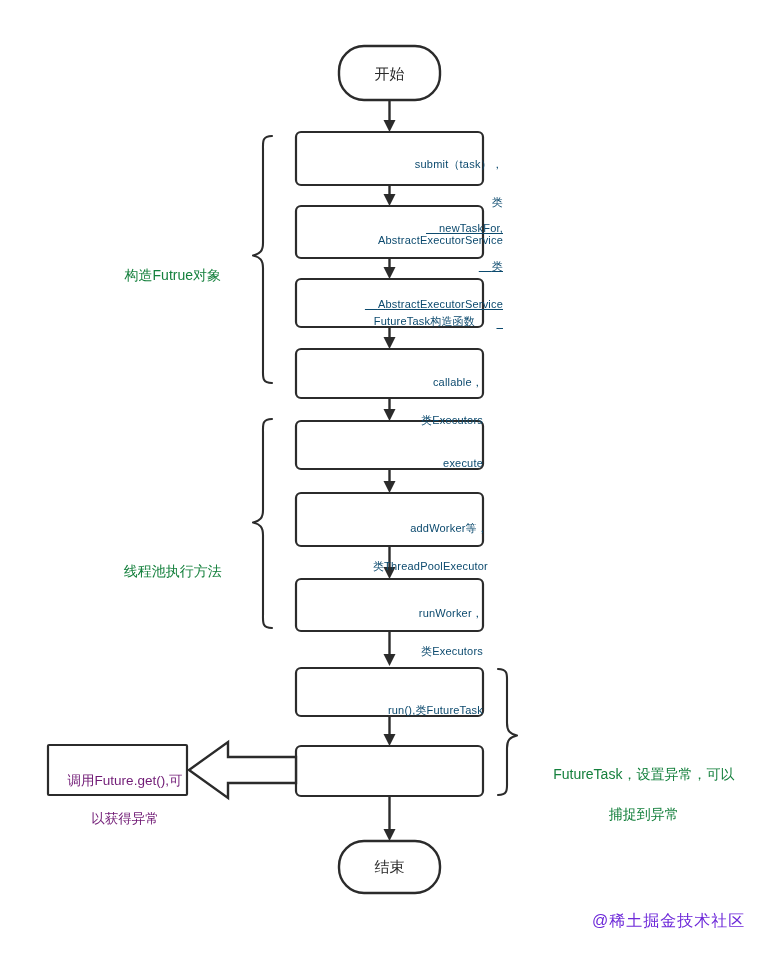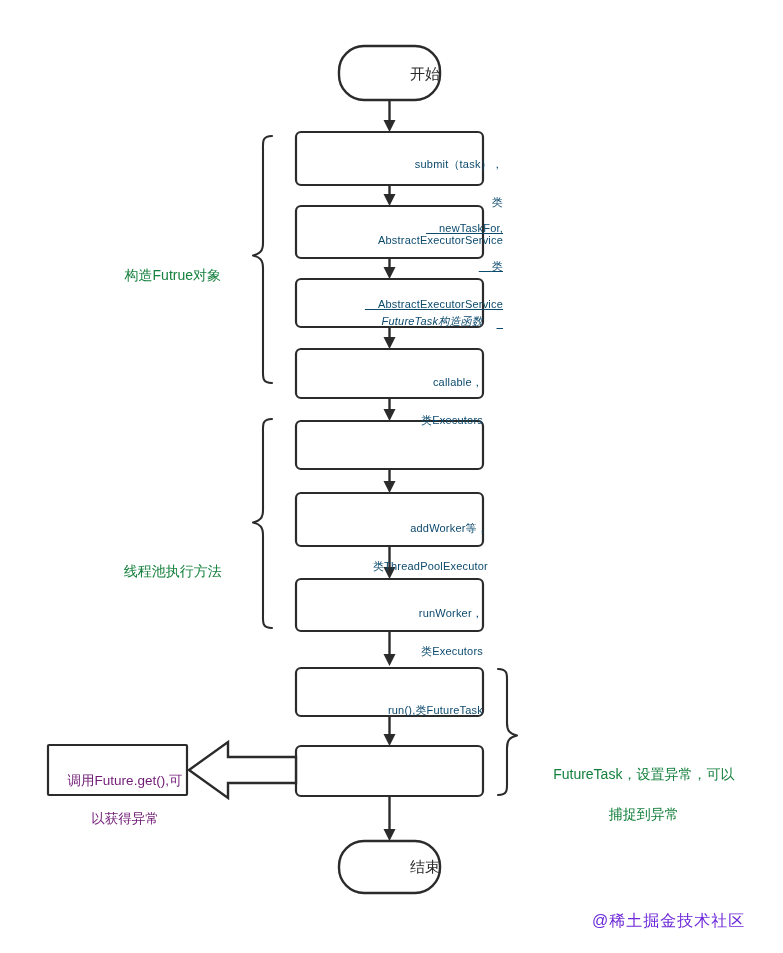--- a/index.html
+++ b/index.html
@@ -72,21 +72,21 @@
     text-align: right;
     font-size: 11px;
     line-height: 19px;
     color: #0c4a6e;
     white-space: pre;
     pointer-events: none;
     letter-spacing: 0.2px;
   }
   .term-text {
     position: absolute;
-    text-align: right;
+    text-align: center;
     font-size: 15px;
     line-height: 20px;
     color: #2b2b2b;
     white-space: pre;
   }
   .brace-label {
     position: absolute;
     text-align: center;
     font-size: 14px;
     line-height: 20px;
@@ -207,29 +207,32 @@
     <span>类</span><br>
     <span>AbstractExecutorService</span>
   </div>
 
   <div class="node-text" style="left:276px; top:200px; width:227px;text-decoration:underline;">
     <span>newTaskFor,</span><br>
     <span>类</span><br>
     <span>AbstractExecutorService</span>
   </div>
 
-  <div class="node-text" style="left:296px; top:293px; width:187px;font-style:italic;">
+  <div class="node-text" style="left:288px; top:293px; width:187px;">
     <span>FutureTask构造函数</span>
   </div>
 
   <div class="node-text" style="left:296px; top:354px; width:187px;">
     <span>callable，</span><br>
     <span>类Executors</span>
   </div>
 
+  <div class="node-text" style="left:296px; top:435px; width:187px;">
+    <span>execute</span>
+  </div>
 
   <div class="node-text" style="left:291px; top:500px; width:197px;">
     <span>addWorker等，</span><br>
     <span>类ThreadPoolExecutor</span>
   </div>
 
   <div class="node-text" style="left:296px; top:585px; width:187px;">
     <span>runWorker，</span><br>
     <span>类Executors</span>
   </div>

